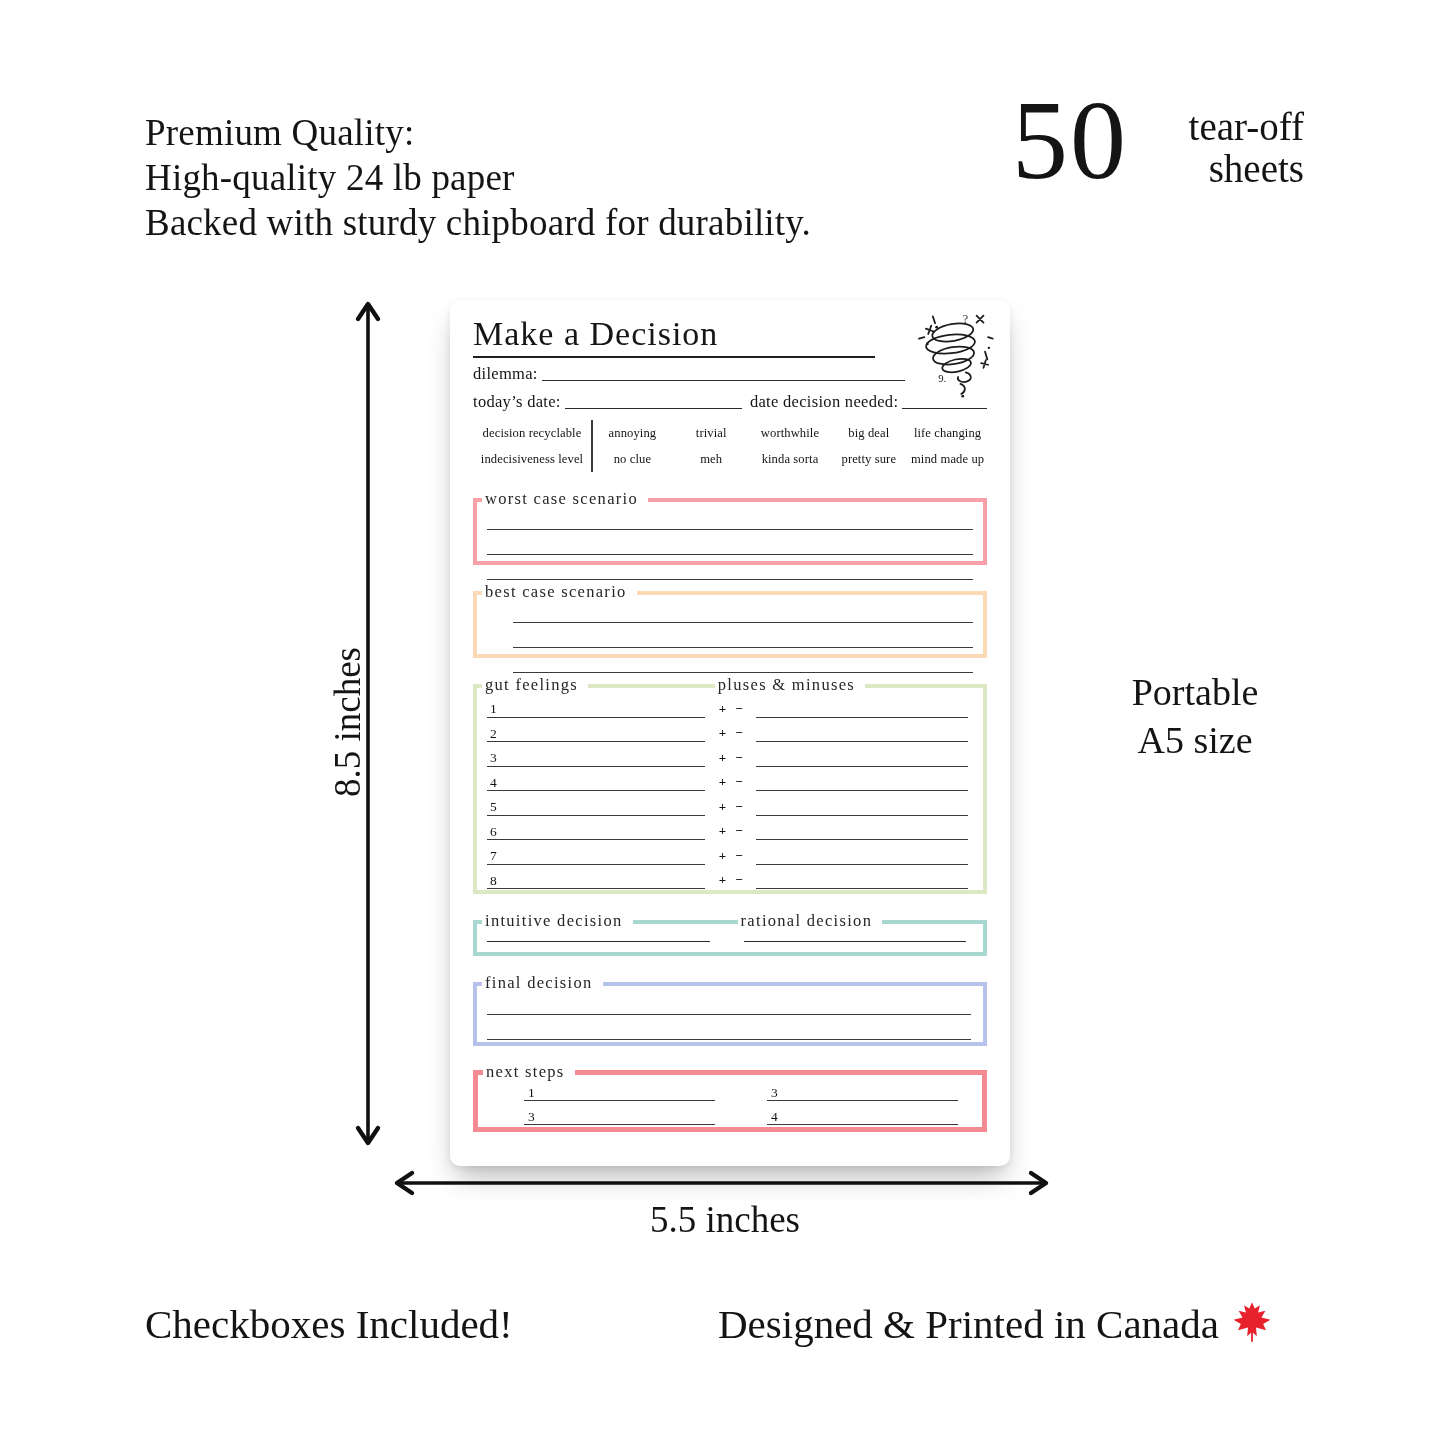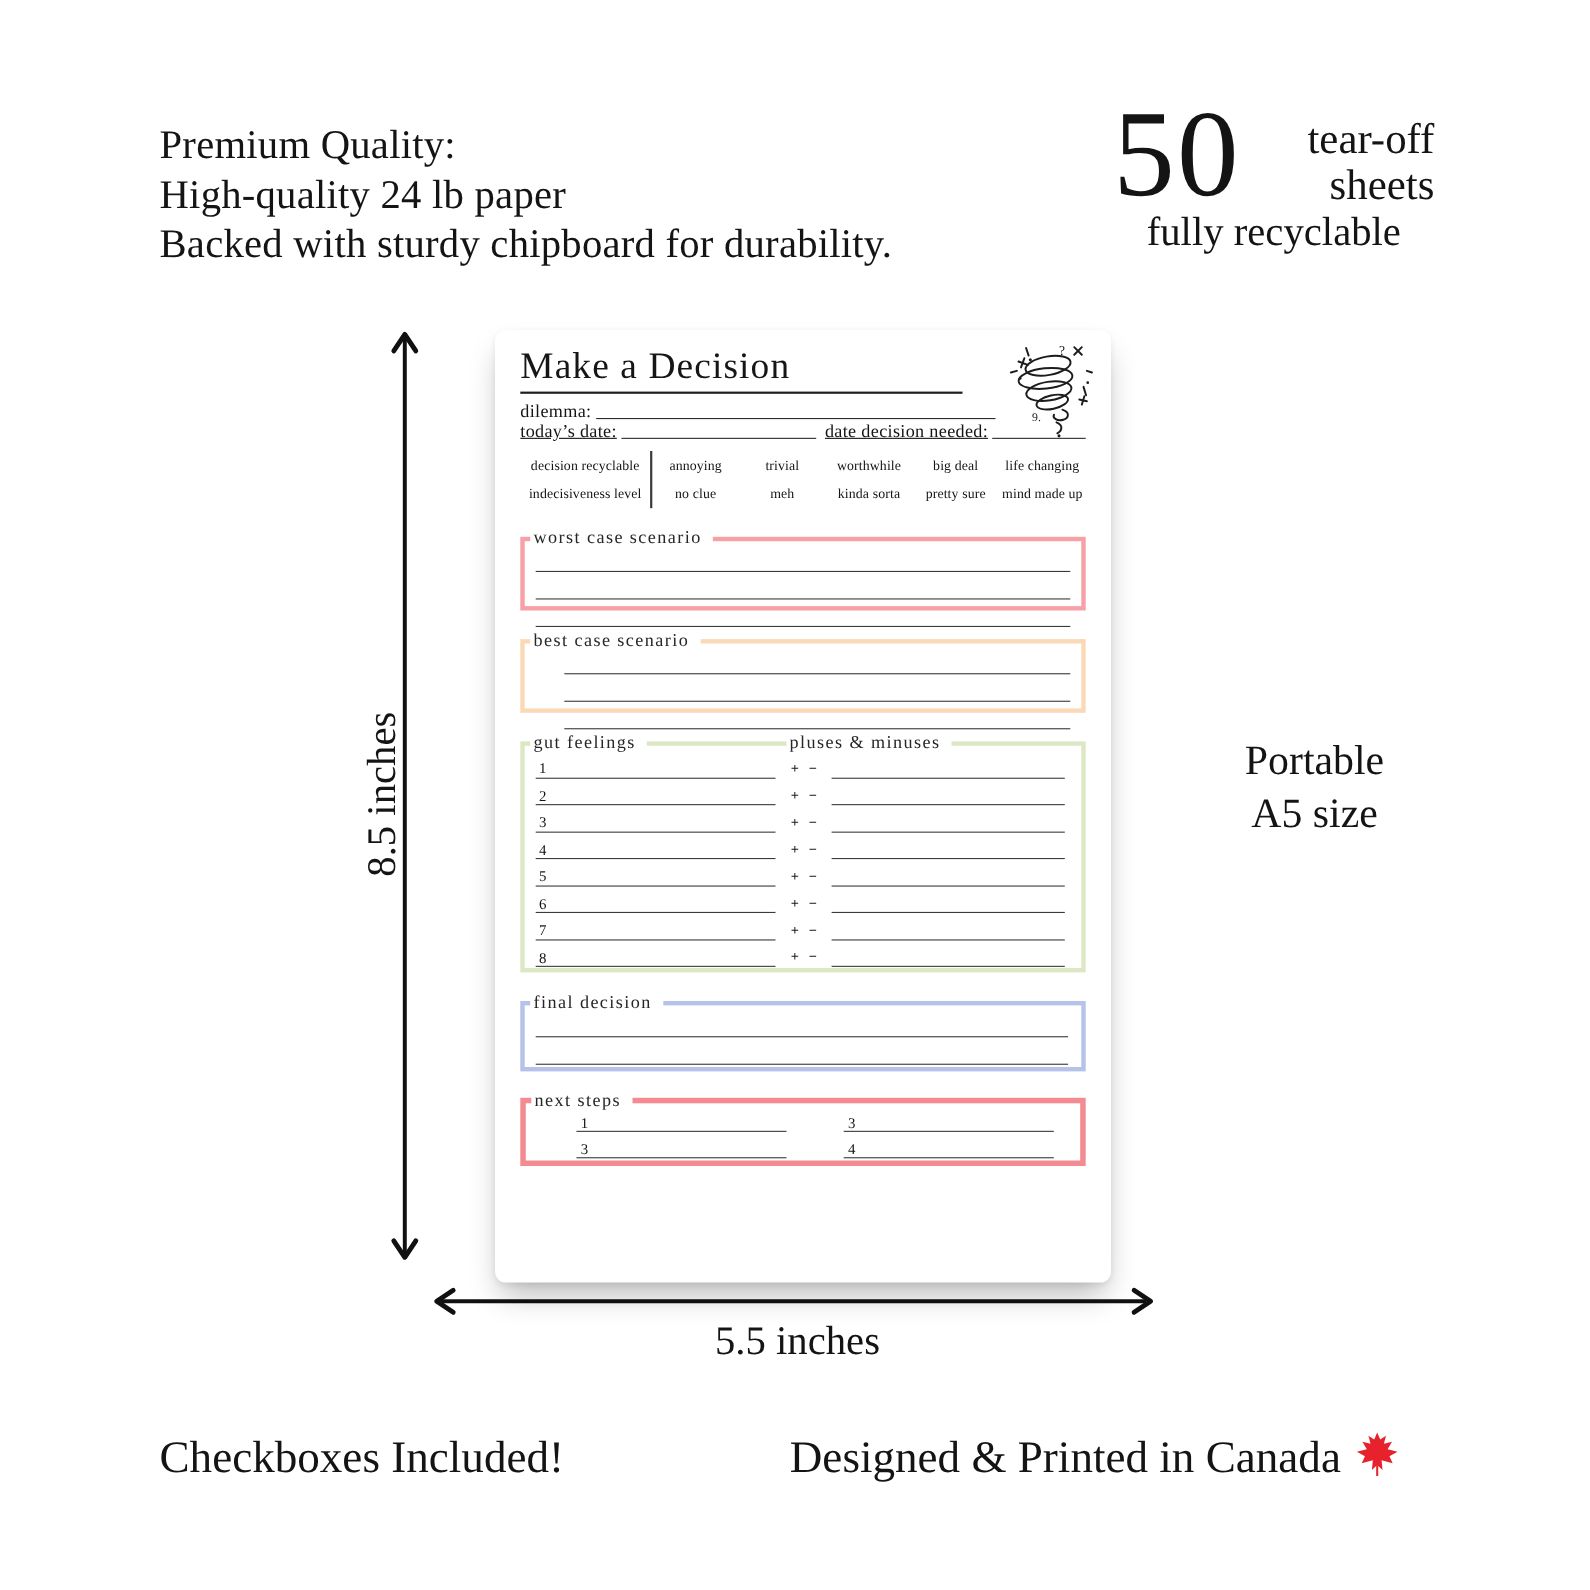--- a/index.html
+++ b/index.html
@@ -37,21 +37,21 @@
            background:#ffffff; border-radius:10px; padding:14px 23px 0 23px; overflow:hidden;
            box-shadow:0 2px 6px rgba(0,0,0,.07), 0 16px 28px -6px rgba(0,0,0,.28); }
 
   .np-head { position:relative; }
   .np-title { font-size:34px; line-height:39px; letter-spacing:1px; color:#161616; }
   .np-title-line { width:402px; border-bottom:2.2px solid #1e1e1e; margin-top:3px; }
   .tornado { position:absolute; right:-8px; top:-6px; }
 
   .np-row { display:flex; align-items:flex-end; }
   .np-dilemma { margin-top:7px; width:432px; height:18px; }
-  .np-dates   { width:100%; height:18px;text-decoration:underline; }
+  .np-dates   { margin-top:10px; width:100%; height:18px; }
   .np-flabel  { font-size:16.5px; letter-spacing:.3px; line-height:1.1; white-space:nowrap; }
   .wline { border-bottom:1.8px solid #2a2a2a; }
   .np-dilemma .wline { flex:1; margin:0 0 2px 4px; }
   .l-date1 { flex:1.15; margin:0 8px 2px 4px; }
   .l-date2 { flex:.55;  margin:0 0 2px 4px; }
 
   
   .st { display:flex; margin-top:9px; height:52px; }
   .st-left { width:120px; border-right:2px solid #3a3a3a; display:flex; flex-direction:column;
              justify-content:space-around; text-align:center; }
@@ -107,21 +107,20 @@
   </div>
 
   <div class="tearoff">
     <div class="tearoff-row">
       <span class="big50">50</span>
       <div class="tearoff-labels">
         <div>tear-off</div>
         <div>sheets</div>
       </div>
     </div>
-    <div class="recyclable">fully recyclable</div>
   </div>
 
   <svg class="arrow-v" width="28" height="847" viewBox="0 0 28 847">
     <line x1="14" y1="8" x2="14" y2="839" stroke="#111" stroke-width="3.6"></line>
     <path d="M4 19 L14 4 L24 19" fill="none" stroke="#111" stroke-width="4.4" stroke-linecap="round" stroke-linejoin="round"></path>
     <path d="M4 828 L14 843 L24 828" fill="none" stroke="#111" stroke-width="4.4" stroke-linecap="round" stroke-linejoin="round"></path>
   </svg>
   <div class="dim-height">8.5 inches</div>
 
   <svg class="arrow-h" width="657" height="28" viewBox="0 0 657 28">
@@ -294,20 +293,28 @@
             </div>
           <div class="pm-row">
               <span class="pm pm-plus">+</span>
               <span class="pm pm-minus">−</span>
               <div class="pm-line"></div>
             </div>
         </div>
       </div>
     </div>
 
+    <div class="np-box duo-box" style="border-color: rgb(167, 215, 208);">
+      <span class="np-label">intuitive decision</span>
+      <span class="np-label lbl-rational">rational decision</span>
+      <div class="duo-lines">
+        <div class="wline duo-l"></div>
+        <div class="wline duo-r"></div>
+      </div>
+    </div>
 
     <div class="np-box final-box" style="border-color: rgb(182, 194, 233);">
       <span class="np-label">final decision</span>
       <div class="case-line"></div>
       <div class="case-line"></div>
     </div>
 
     <div class="np-box next-box" style="border-color: rgb(245, 139, 146); padding-left: 36px;">
       <span class="np-label">next steps</span>
       <div class="next-grid">

